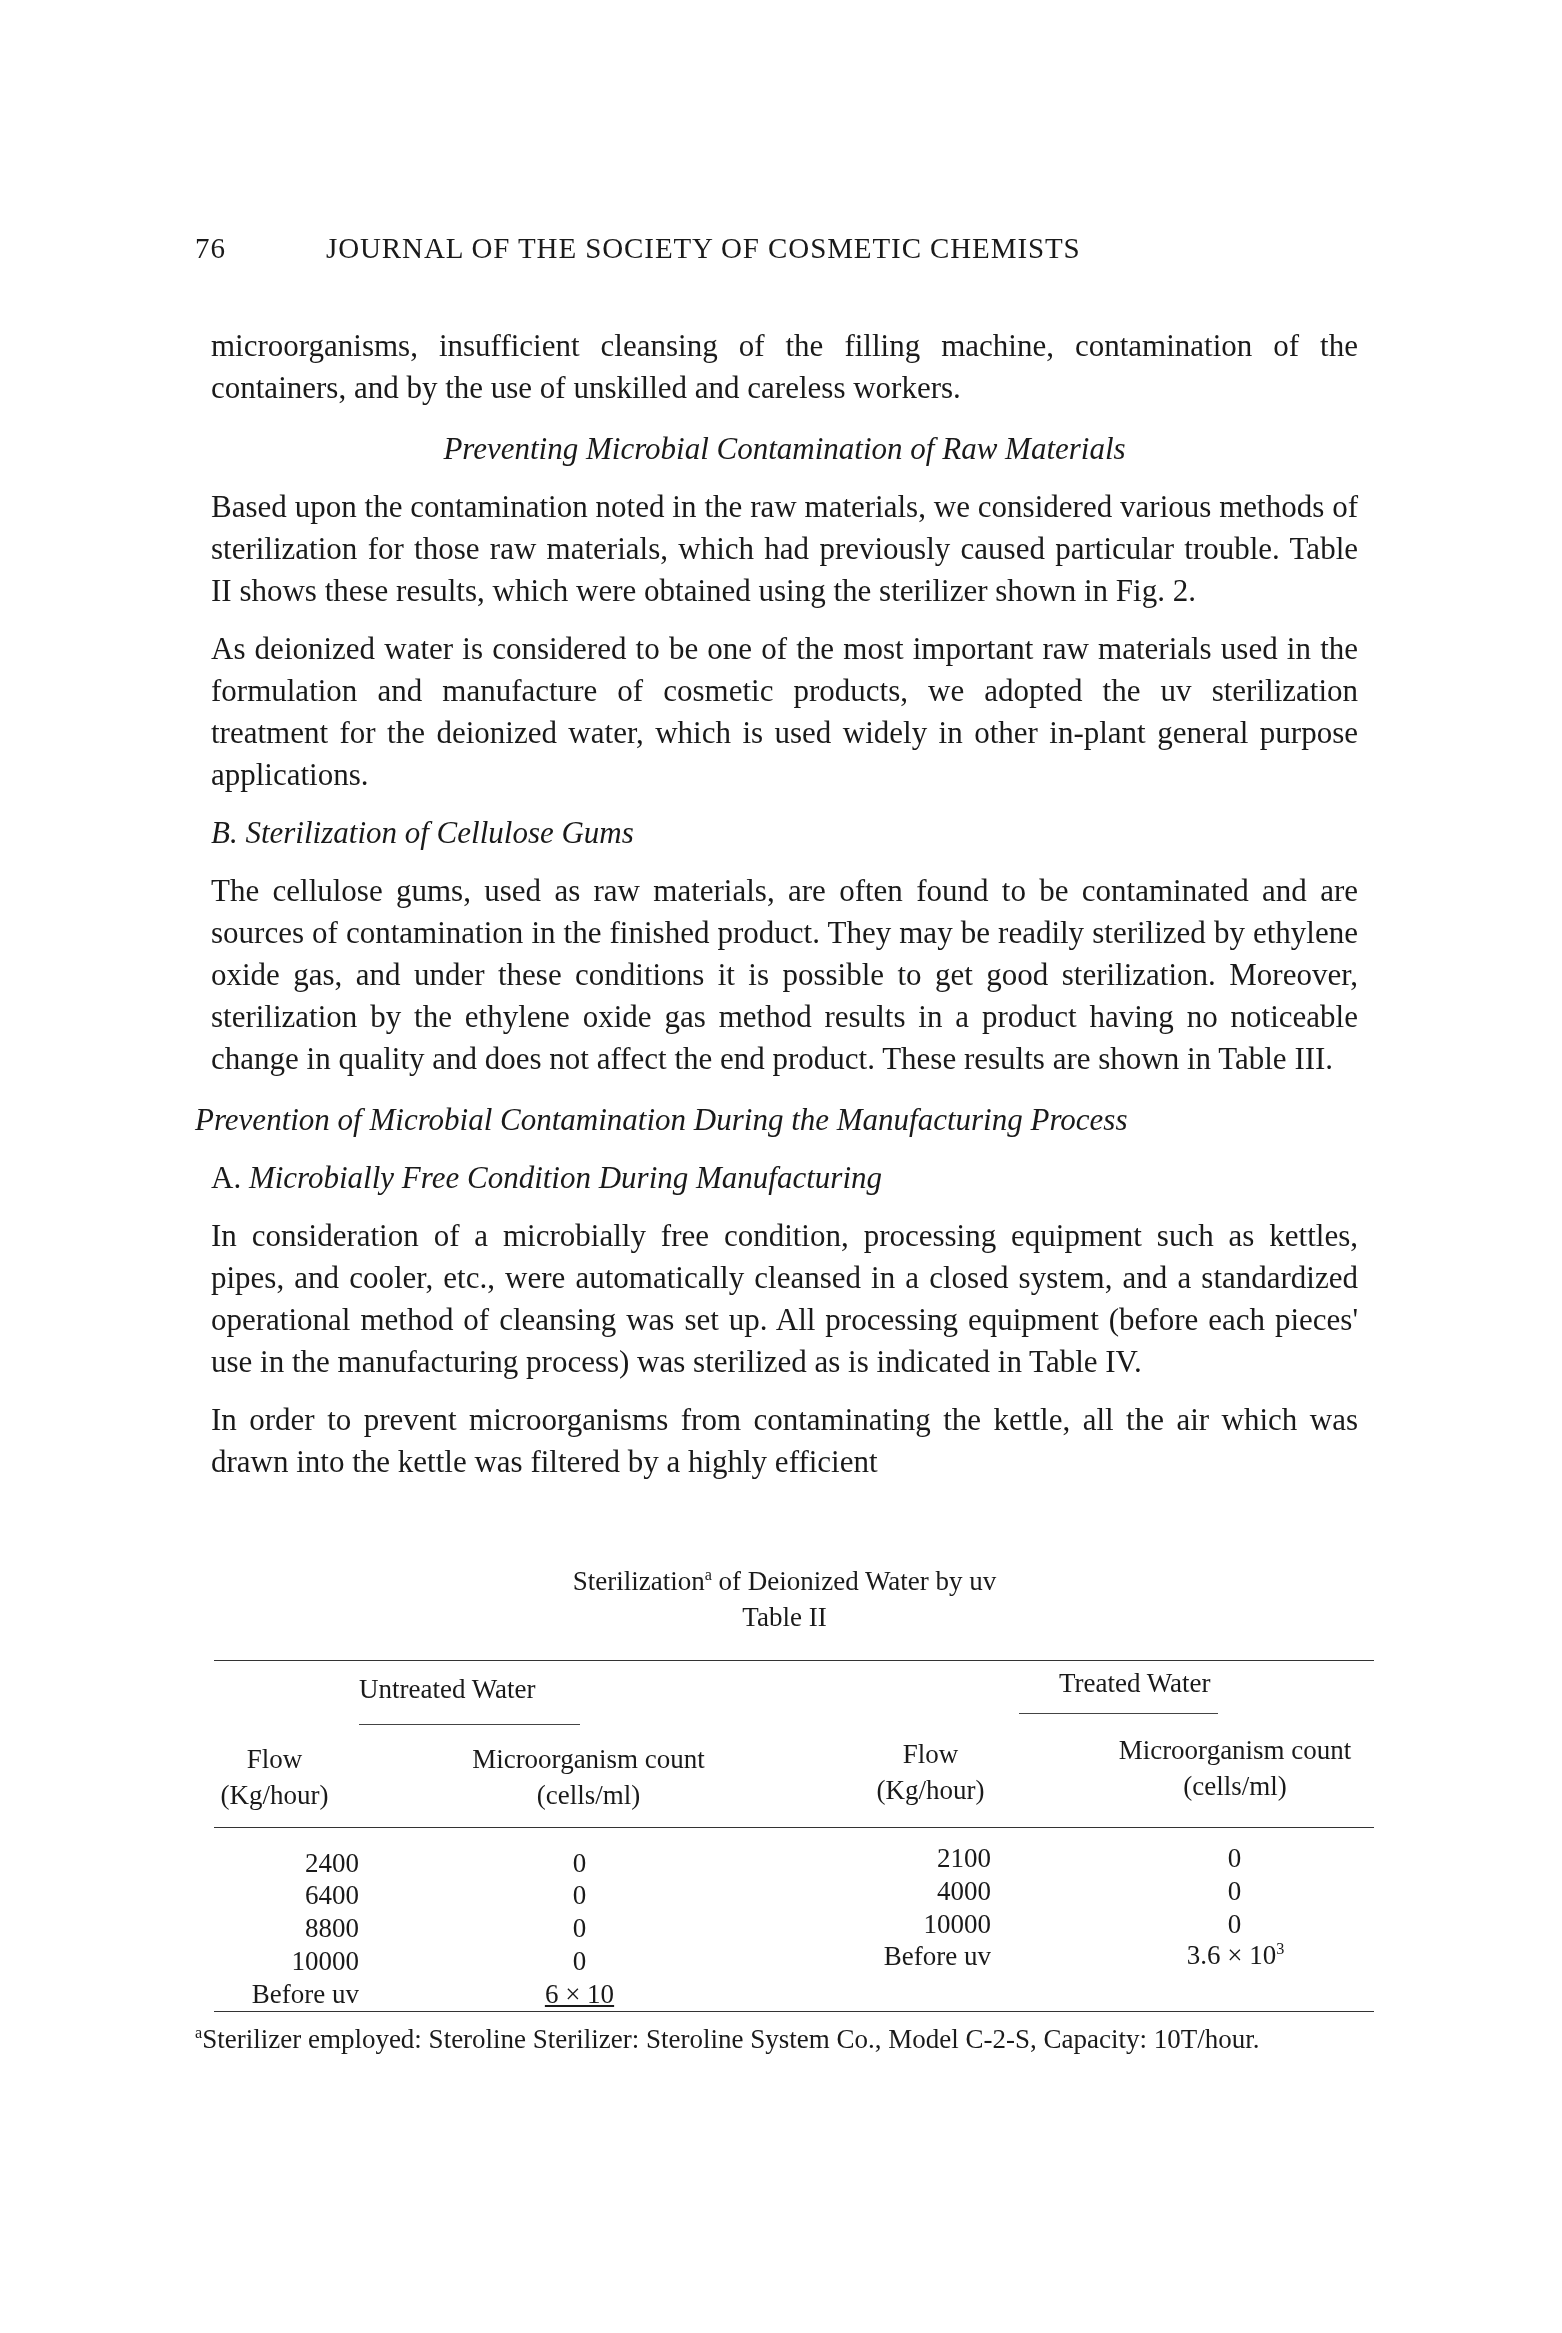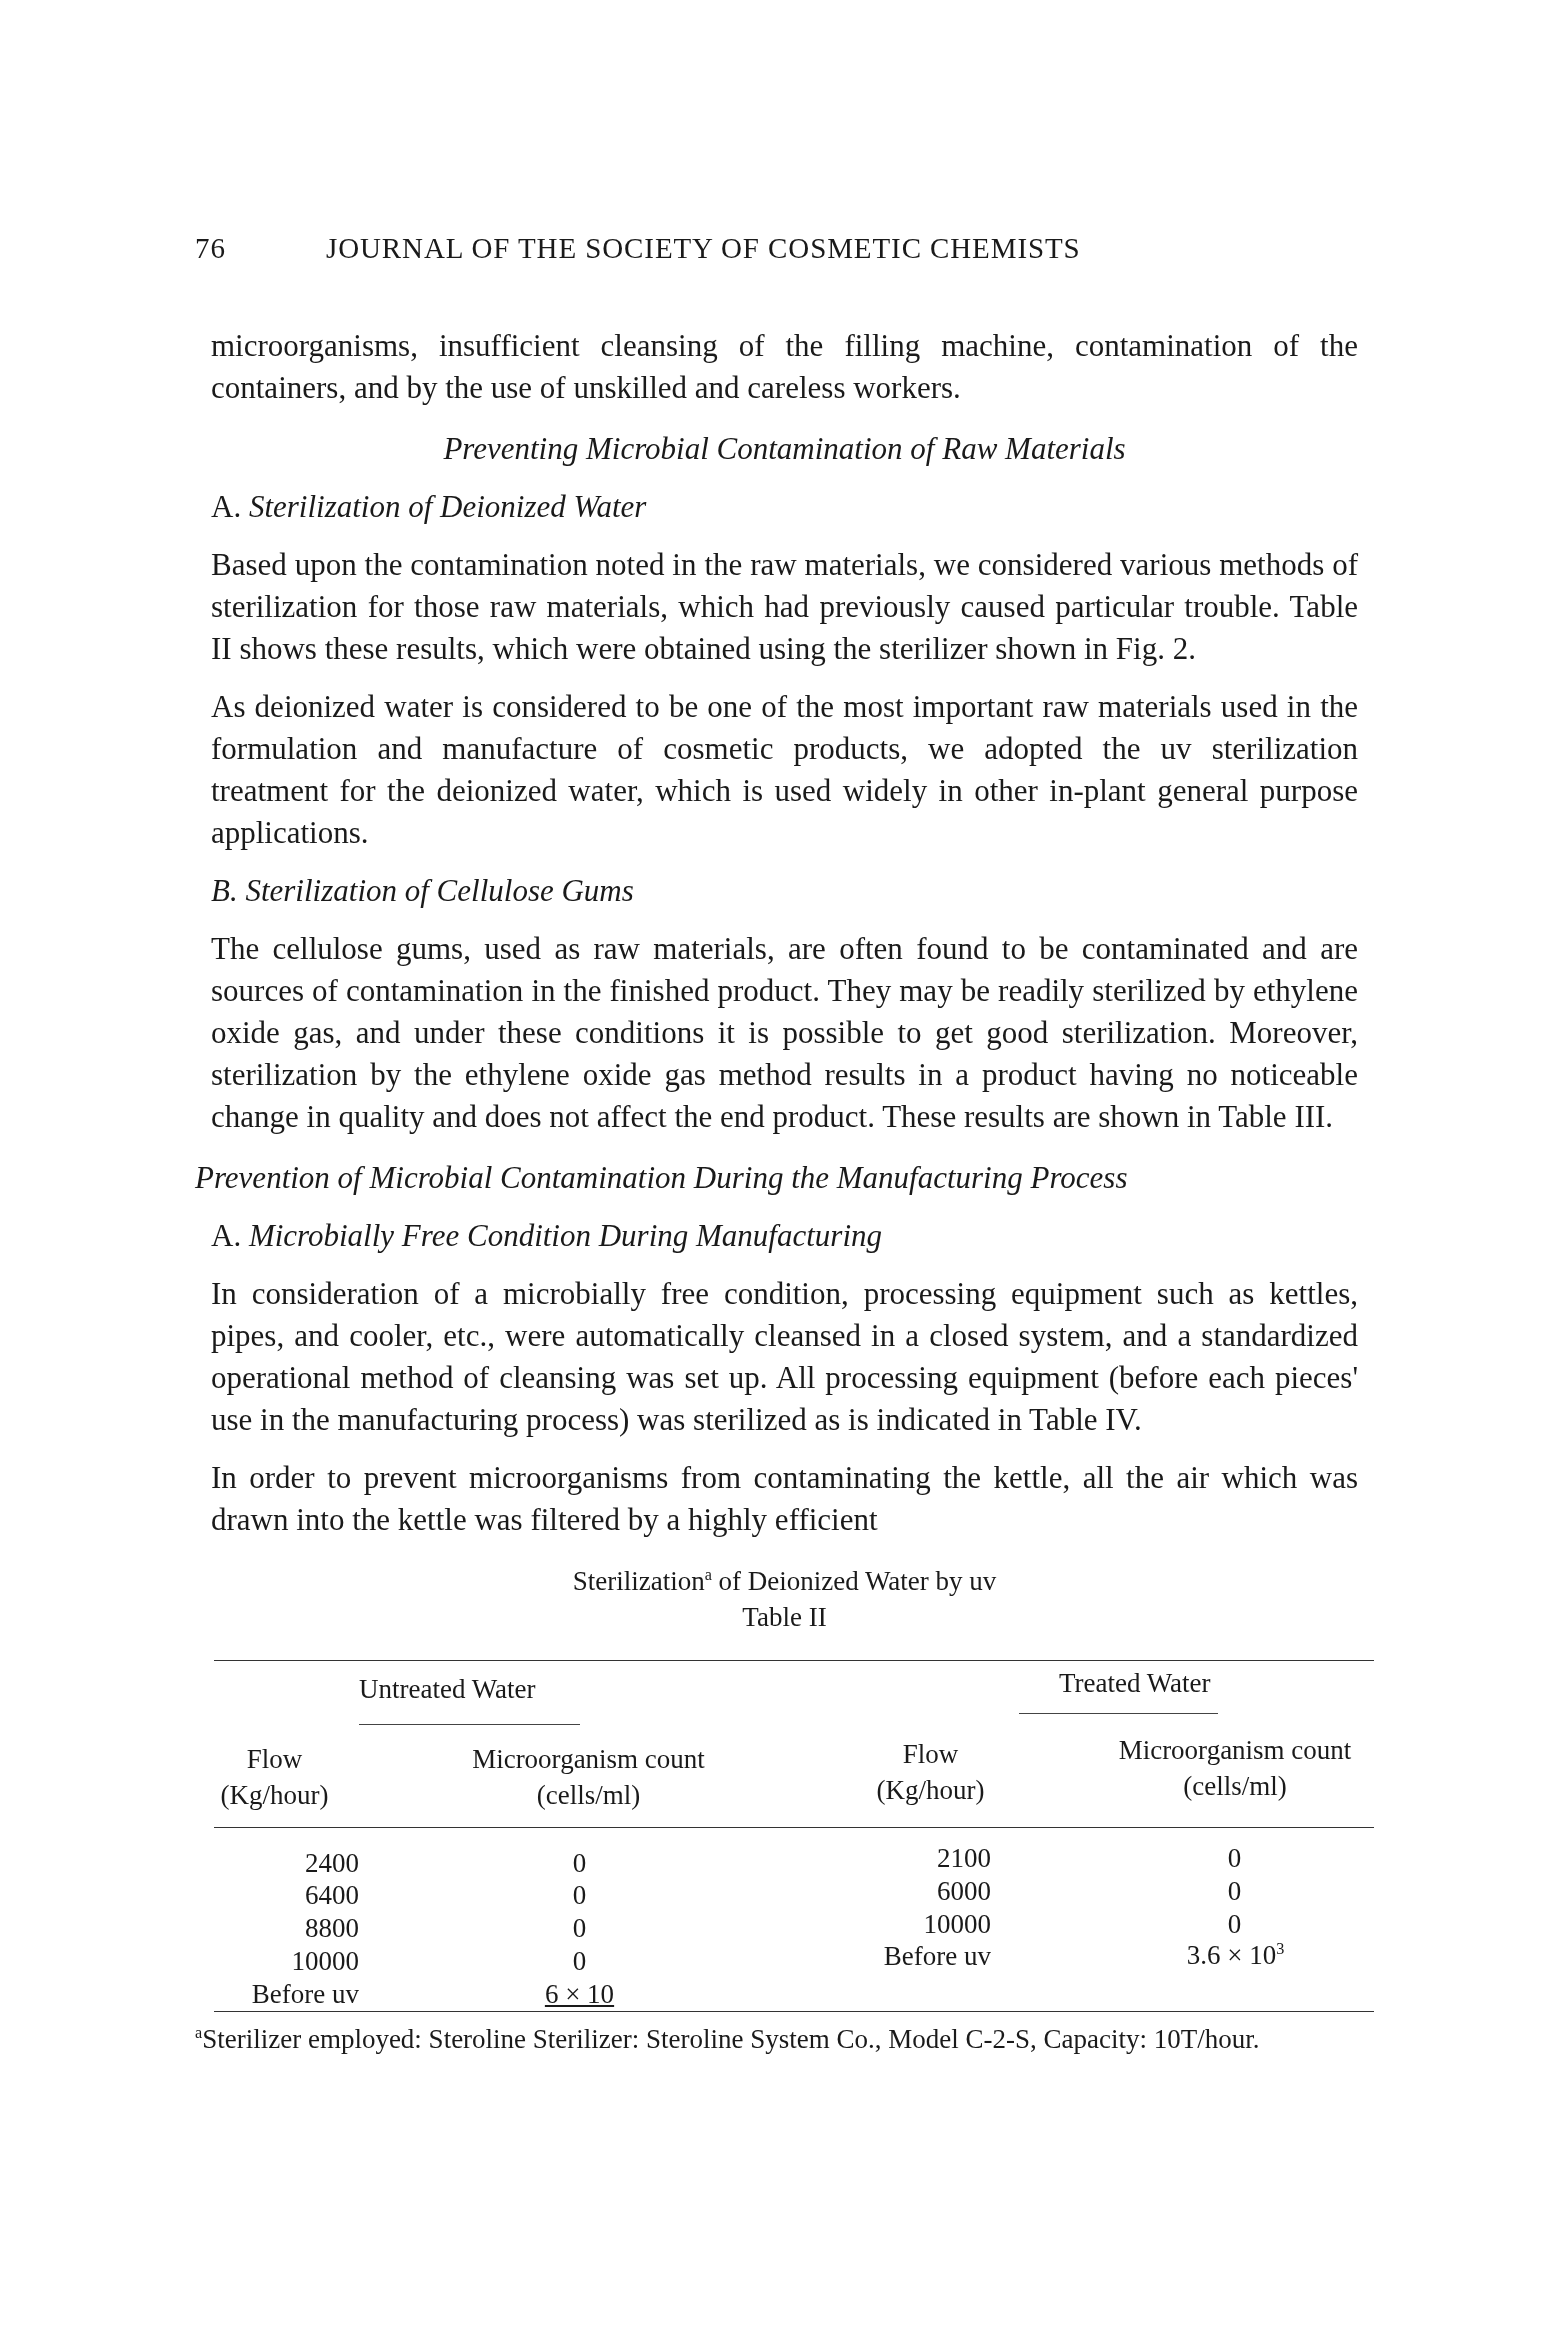--- a/index.html
+++ b/index.html
@@ -33,24 +33,20 @@
   <div class="running-head">
     <span class="pno">76</span>
     <span class="jt">JOURNAL OF THE SOCIETY OF COSMETIC CHEMISTS</span>
   </div>
 
   <div class="body">
     <p>microorganisms, insufficient cleansing of the filling machine, contamination of the containers, and by the use of unskilled and careless workers.</p>
 
     <div class="sec-head">Preventing Microbial Contamination of Raw Materials</div>
 
-    <p class="sub-head">
-      <span>A.</span>
-      <i>Sterilization of Deionized Water</i>
-    </p>
     <p>Based upon the contamination noted in the raw materials, we considered various methods of sterilization for those raw materials, which had previously caused particular trouble. Table II shows these results, which were obtained using the sterilizer shown in Fig. 2.</p>
     <p>As deionized water is considered to be one of the most important raw materials used in the formulation and manufacture of cosmetic products, we adopted the uv sterilization treatment for the deionized water, which is used widely in other in-plant general purpose applications.</p>
 
     <p class="sub-head">
       <i>B.</i>
       <i>Sterilization of Cellulose Gums</i>
     </p>
     <p>The cellulose gums, used as raw materials, are often found to be contaminated and are sources of contamination in the finished product. They may be readily sterilized by ethylene oxide gas, and under these conditions it is possible to get good sterilization. Moreover, sterilization by the ethylene oxide gas method results in a product having no noticeable change in quality and does not affect the end product. These results are shown in Table III.</p>
 
     <div class="sec-head" style="text-align:left;">Prevention of Microbial Contamination During the Manufacturing Process</div>
@@ -101,21 +97,21 @@
     <div class="num" style="top:370px; left:19px; width:145px; text-align:right;">10000</div>
     <div class="num" style="top:403px; left:19px; width:145px; text-align:right;">Before uv</div>
 
     <div class="num" style="top:272px; left:319px; width:131px; text-align:center;">0</div>
     <div class="num" style="top:304px; left:319px; width:131px; text-align:center;">0</div>
     <div class="num" style="top:337px; left:319px; width:131px; text-align:center;">0</div>
     <div class="num" style="top:370px; left:319px; width:131px; text-align:center;">0</div>
     <div class="num" style="top:403px; left:319px; width:131px; text-align:center;text-decoration:underline;">6 × 10</div>
 
     <div class="num" style="top:267px; left:646px; width:150px; text-align:right;">2100</div>
-    <div class="num" style="top:300px; left:646px; width:150px; text-align:right;">6000</div>
+    <div class="num" style="top:300px; left:646px; width:150px; text-align:right;">4000</div>
     <div class="num" style="top:333px; left:646px; width:150px; text-align:right;">10000</div>
     <div class="num" style="top:365px; left:646px; width:150px; text-align:right;">Before uv</div>
 
     <div class="num" style="top:267px; left:974px; width:131px; text-align:center;">0</div>
     <div class="num" style="top:300px; left:974px; width:131px; text-align:center;">0</div>
     <div class="num" style="top:333px; left:974px; width:131px; text-align:center;">0</div>
     <div class="num" style="top:364px; left:956px; width:169px; text-align:center;">
       <span>3.6 × 10</span><sup>3</sup>
     </div>
 

